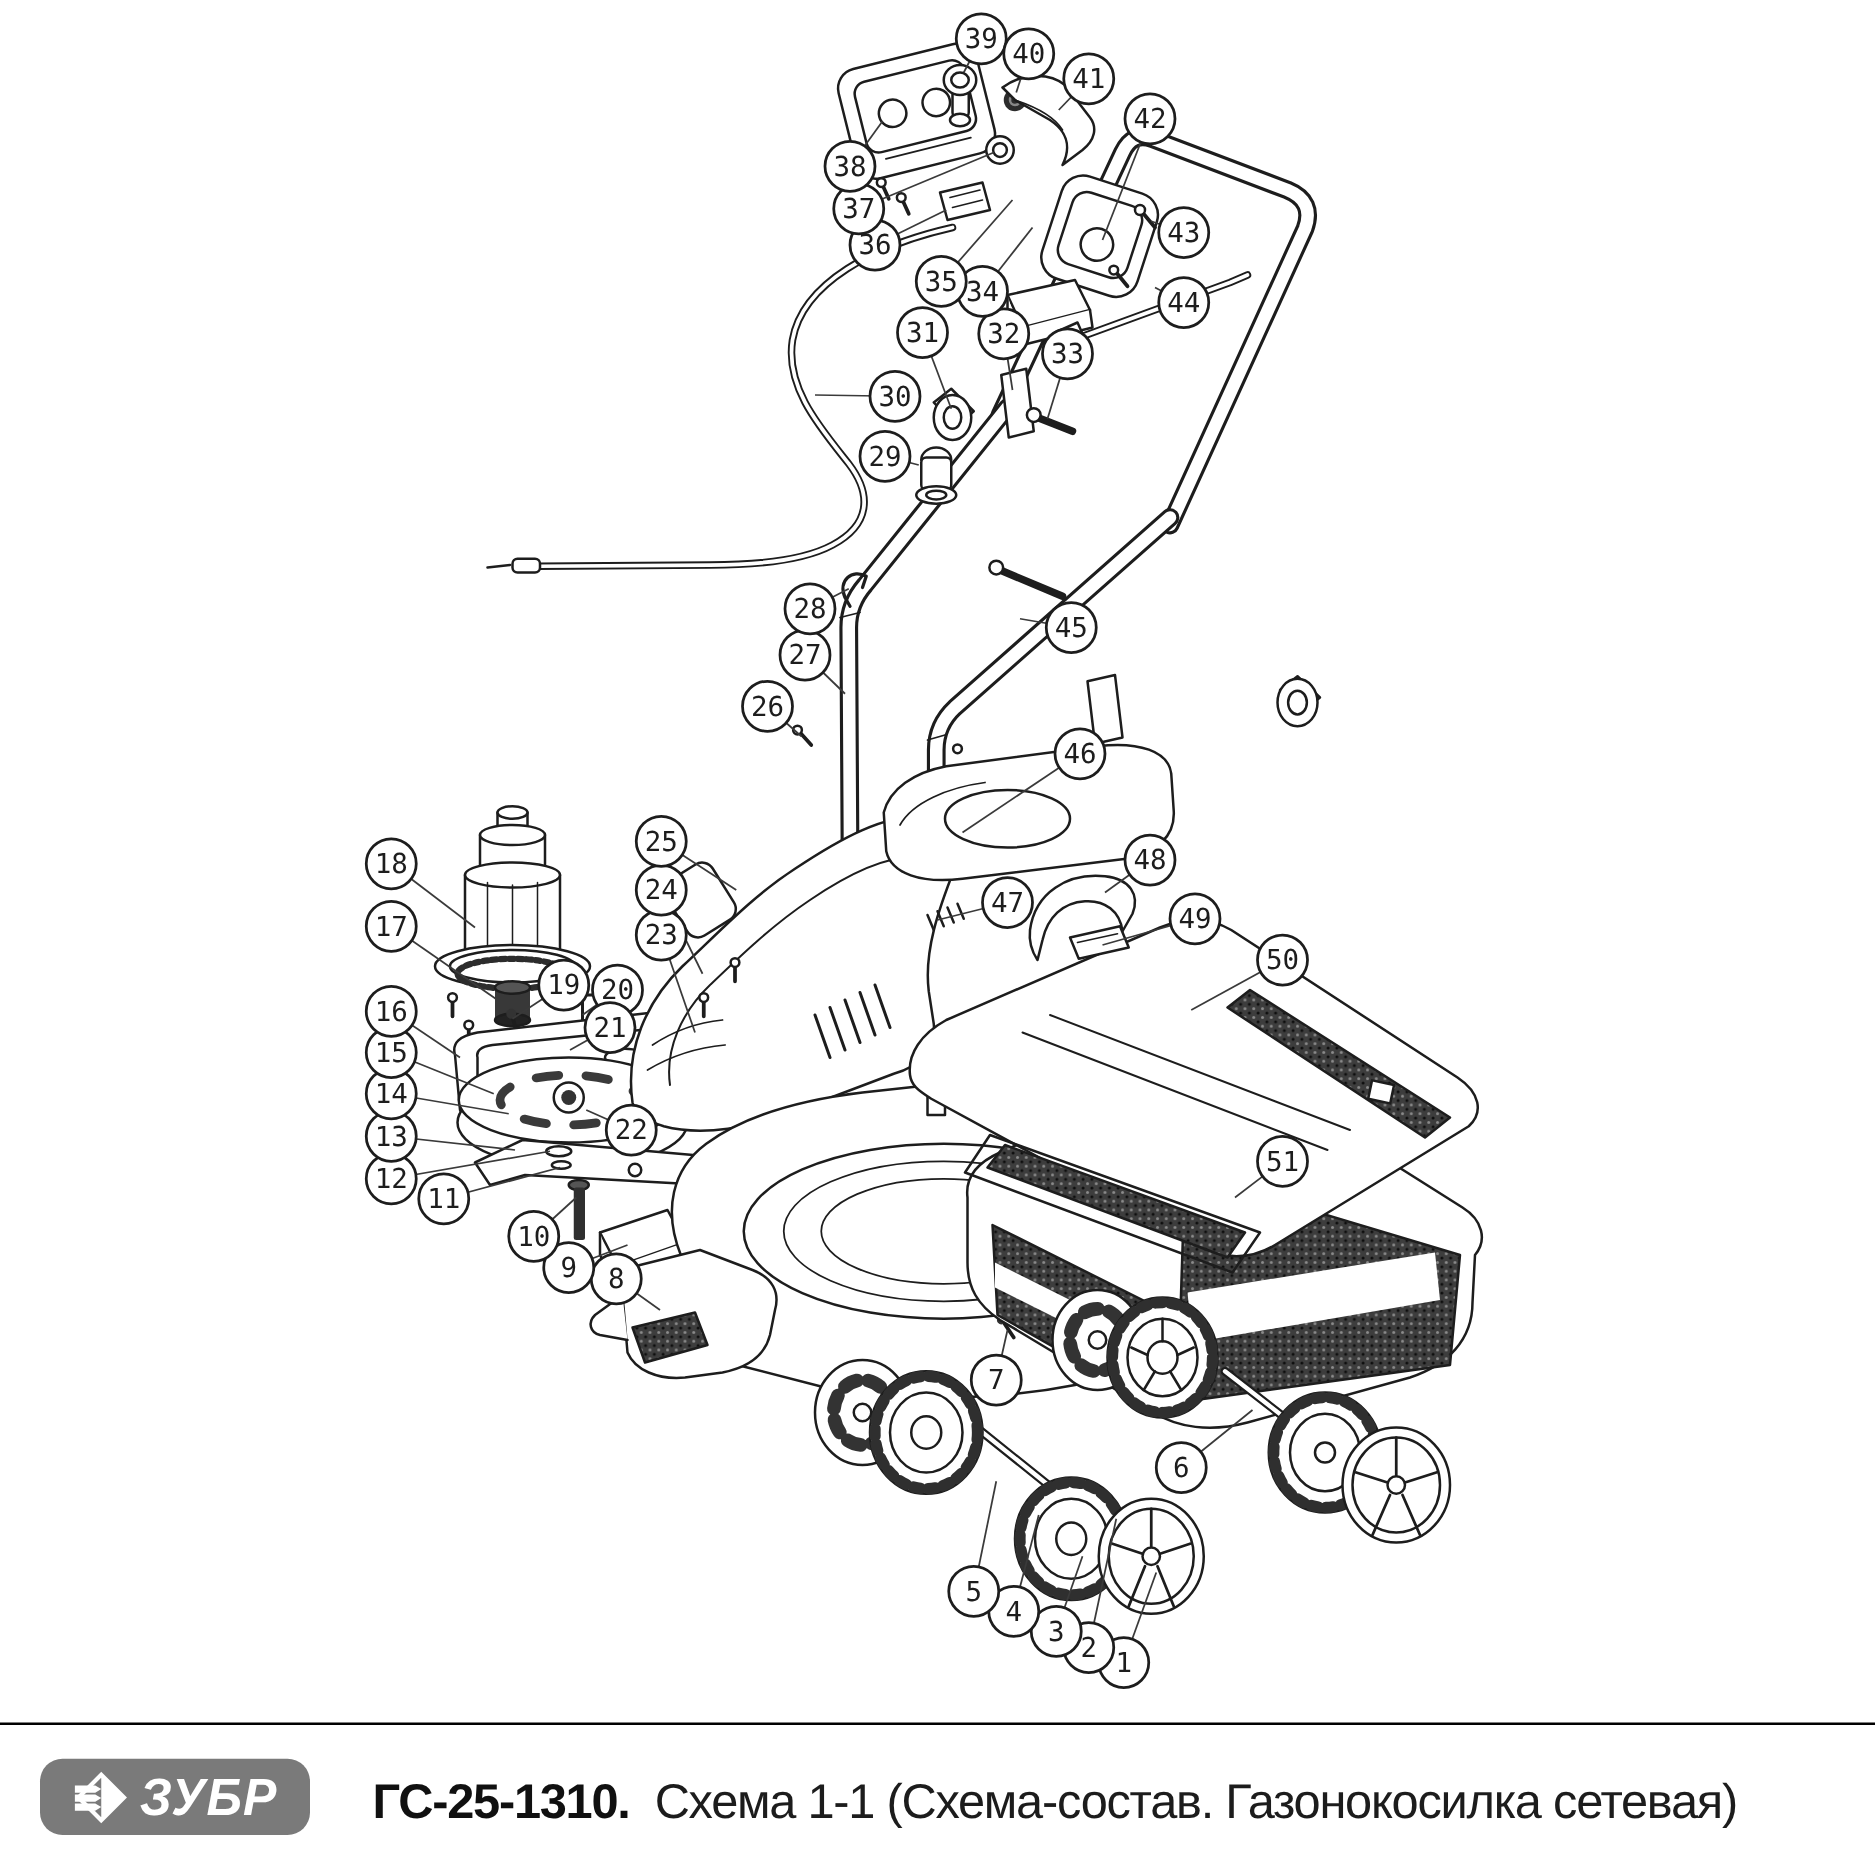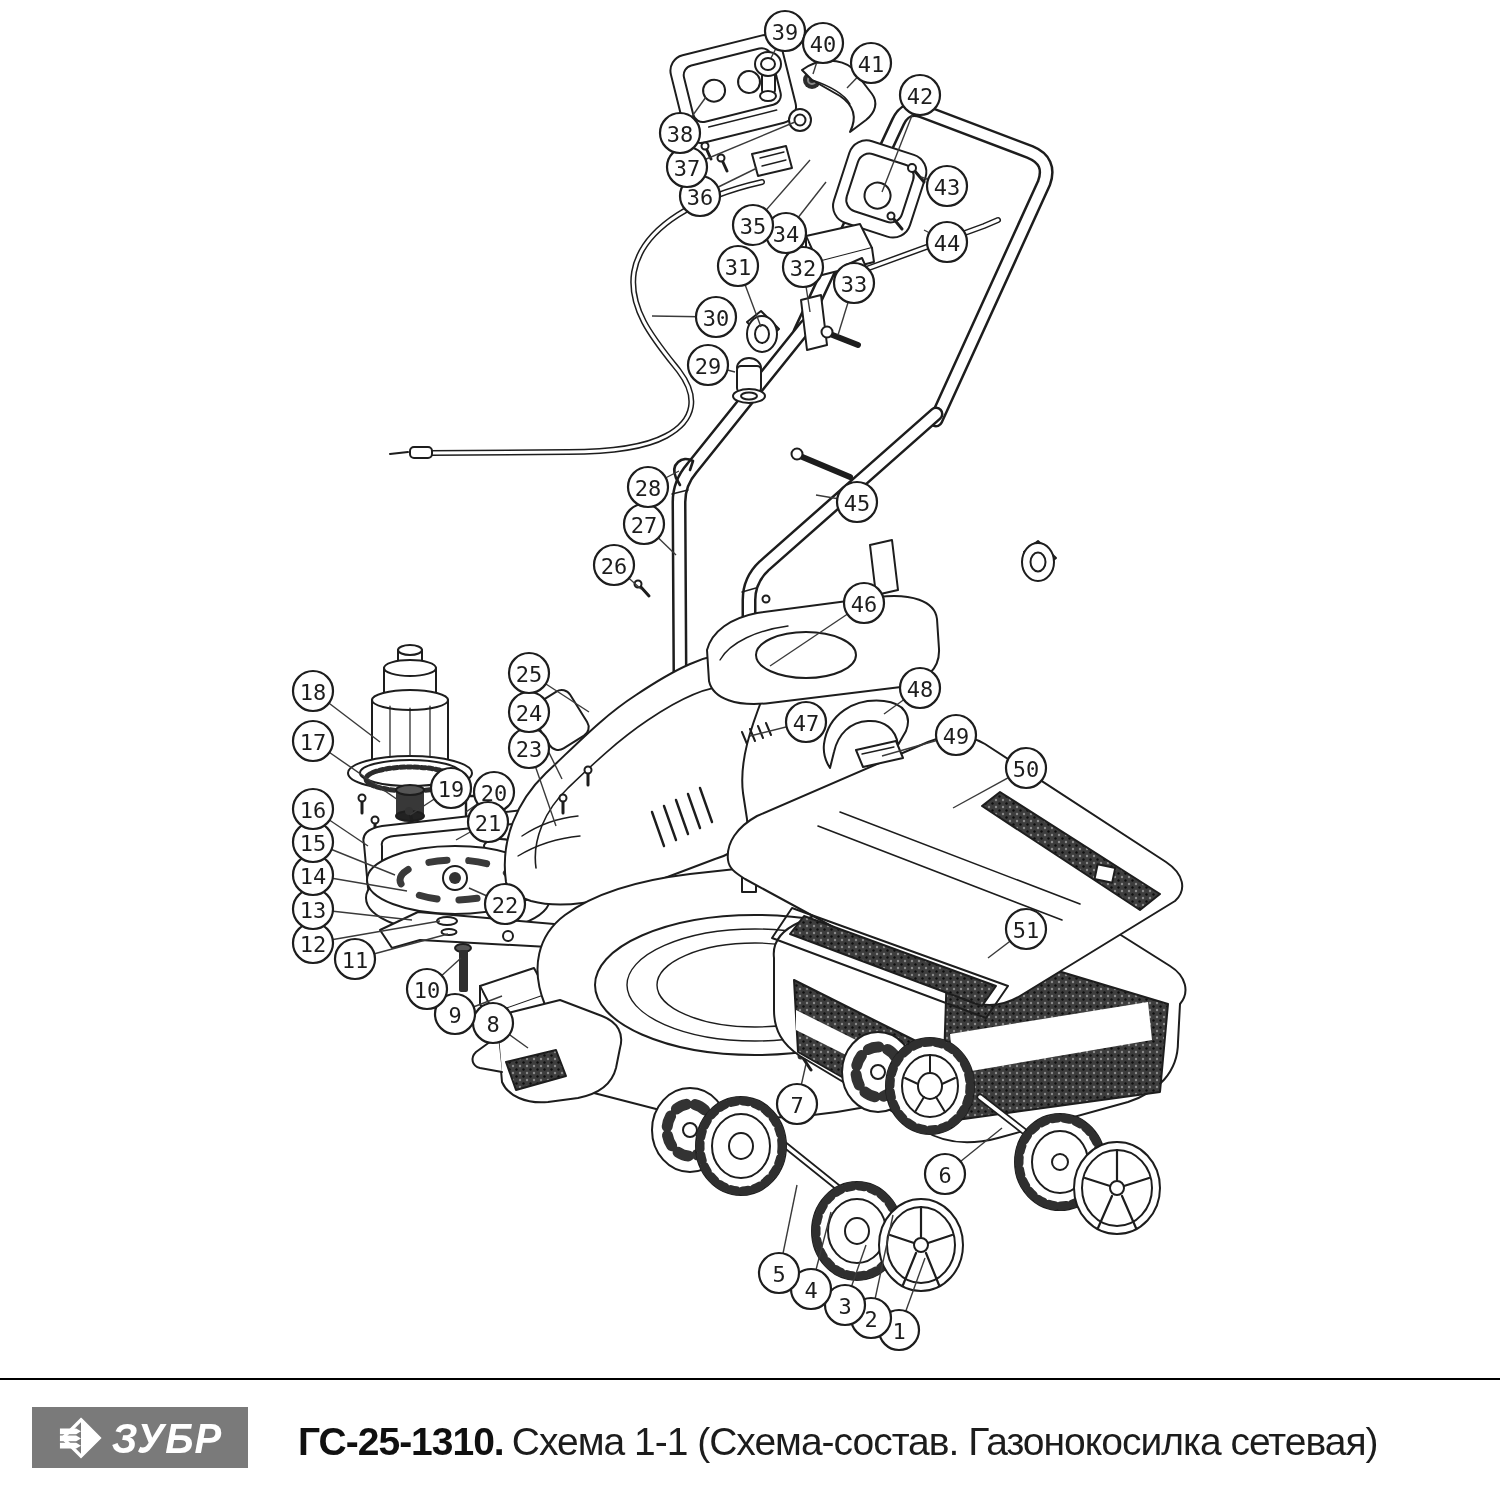--- a/index.html
+++ b/index.html
@@ -2,27 +2,27 @@
 <html><head>
 <meta charset="utf-8">
 <style>
   html,body{margin:0;padding:0;background:#fff;}
   .canvas{position:relative;width:1500px;height:1500px;background:#fff;overflow:hidden;
           font-family:"Liberation Sans",sans-serif;}
   .canvas svg.diagram{position:absolute;left:0;top:0;}
   .rule{position:absolute;left:0;top:1378px;width:1500px;height:2px;background:#000;}
   .footer{position:absolute;left:0;top:1400px;width:1500px;height:100px;}
   .logo{position:absolute;left:32px;top:7px;width:216px;height:61px;display:flex;
-        align-items:center;justify-content:center;gap:8px;}
+        align-items:center;justify-content:center;gap:8px;border-radius:18px;}
   .logo-text{color:#fff;font-weight:bold;font-style:italic;font-size:40px;
              letter-spacing:1px;line-height:1;transform:scaleY(1.05);}
   .caption{position:absolute;left:298px;top:20px;font-size:39px;color:#101010;
            white-space:nowrap;letter-spacing:-1px;}
   .caption .model{font-weight:bold;}
-  .caption .subtitle{font-weight:normal;color:#1c1c1c;margin-left:8px;}
+  .caption .subtitle{font-weight:normal;color:#1c1c1c;margin-left:20px;}
 </style>
 </head>
 <body>
 
 <div class="canvas">
 
 <svg class="diagram" id="diagram-svg" width="1500" height="1500" viewBox="0 0 1500 1500" xmlns="http://www.w3.org/2000/svg">
   <defs>
     <pattern id="mesh" width="7" height="7" patternUnits="userSpaceOnUse">
       <rect width="7" height="7" fill="#3d3d3d"></rect>

